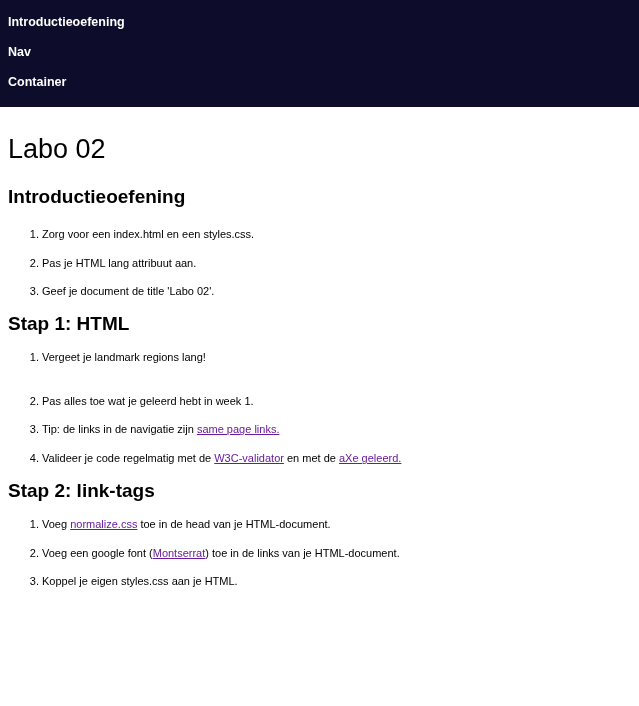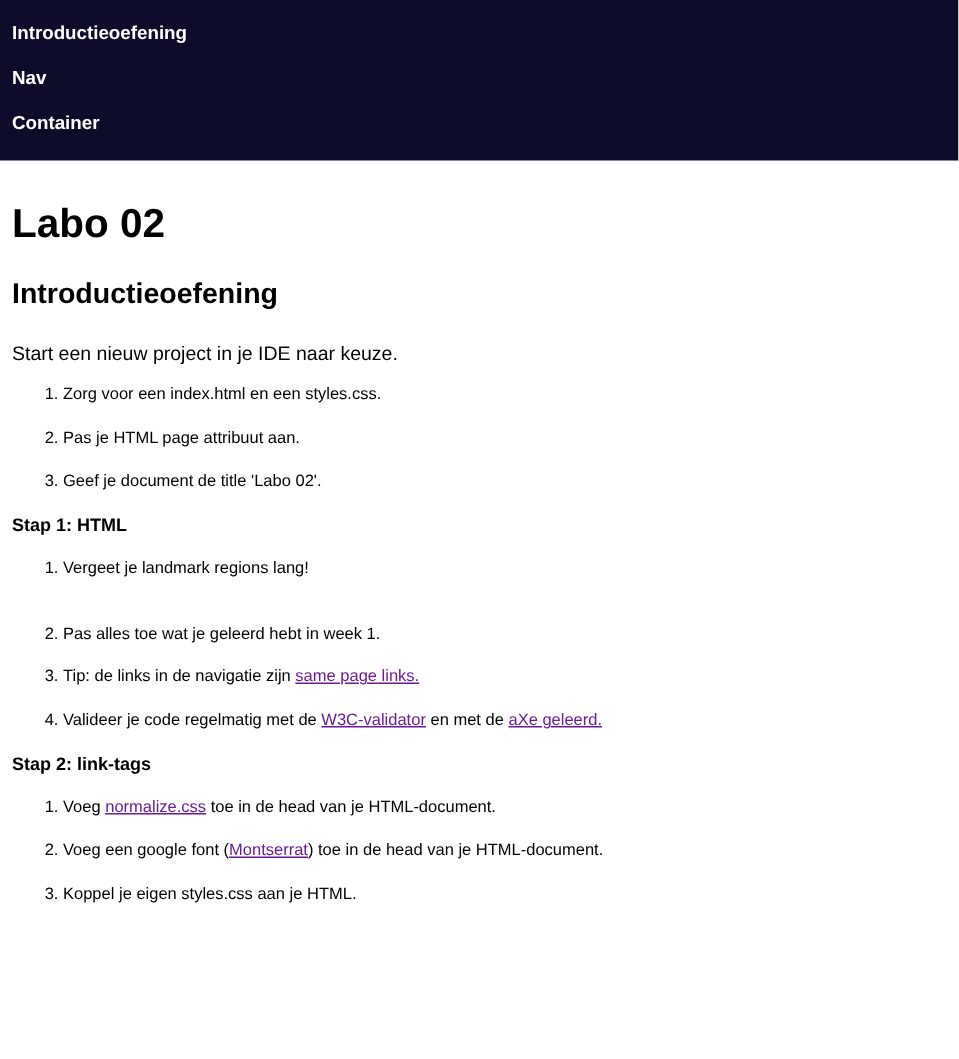--- a/index.html
+++ b/index.html
@@ -39,32 +39,32 @@
     font-size: 12.5px;
     padding: 8px 8px 8px 8px;
     line-height: 1.1;
   }
   
   main {
     padding: 0 8px;
   }
   h1 {
     font-size: 27px;
-    font-weight: bold;
+    font-weight: normal;
     margin: 28px 0 22px 0;
     line-height: 1.1;
   }
   h2 {
     font-size: 19px;
     font-weight: bold;
     margin: 22px 0 20px 0;
     line-height: 1.1;
   }
   h3 {
-    font-size: 12px;
+    font-size: 19px;
     font-weight: bold;
     margin: 10px 0 16px 0;
     line-height: 1.1;
   }
   p.intro {
     font-size: 13px;
     margin: 0 0 14px 0;
     line-height: 1.2;
   }
   ol {
@@ -101,25 +101,24 @@
   </ul>
 </nav>
 
 <main>
 
   <h1>Labo 02</h1>
 
   <section>
     <h2>Introductieoefening</h2>
 
-    <p class="intro">Start een nieuw project in je IDE naar keuze.</p>
 
     <ol>
       <li>Zorg voor een index.html en een styles.css.</li>
-      <li>Pas je HTML page attribuut aan.</li>
+      <li>Pas je HTML lang attribuut aan.</li>
       <li>Geef je document de title 'Labo 02'.</li>
     </ol>
 
     <h3>Stap 1: HTML</h3>
 
     <ol>
       <li>Vergeet je landmark regions lang!</li>
       <li>
         <span class="sub">Pas alles toe wat je geleerd hebt in week 1.</span>
       </li>
@@ -131,19 +130,19 @@
       </li>
     </ol>
 
     <h3>Stap 2: link-tags</h3>
 
     <ol>
       <li>
         <span>Voeg </span><a class="inline" href="#">normalize.css</a><span> toe in de head van je HTML-document.</span>
       </li>
       <li>
-        <span>Voeg een google font (</span><a class="inline" href="#">Montserrat</a><span>) toe in de head van je HTML-document.</span>
+        <span>Voeg een google font (</span><a class="inline" href="#">Montserrat</a><span>) toe in de links van je HTML-document.</span>
       </li>
       <li>Koppel je eigen styles.css aan je HTML.</li>
     </ol>
   </section>
 
 </main>
 
 </body></html>

